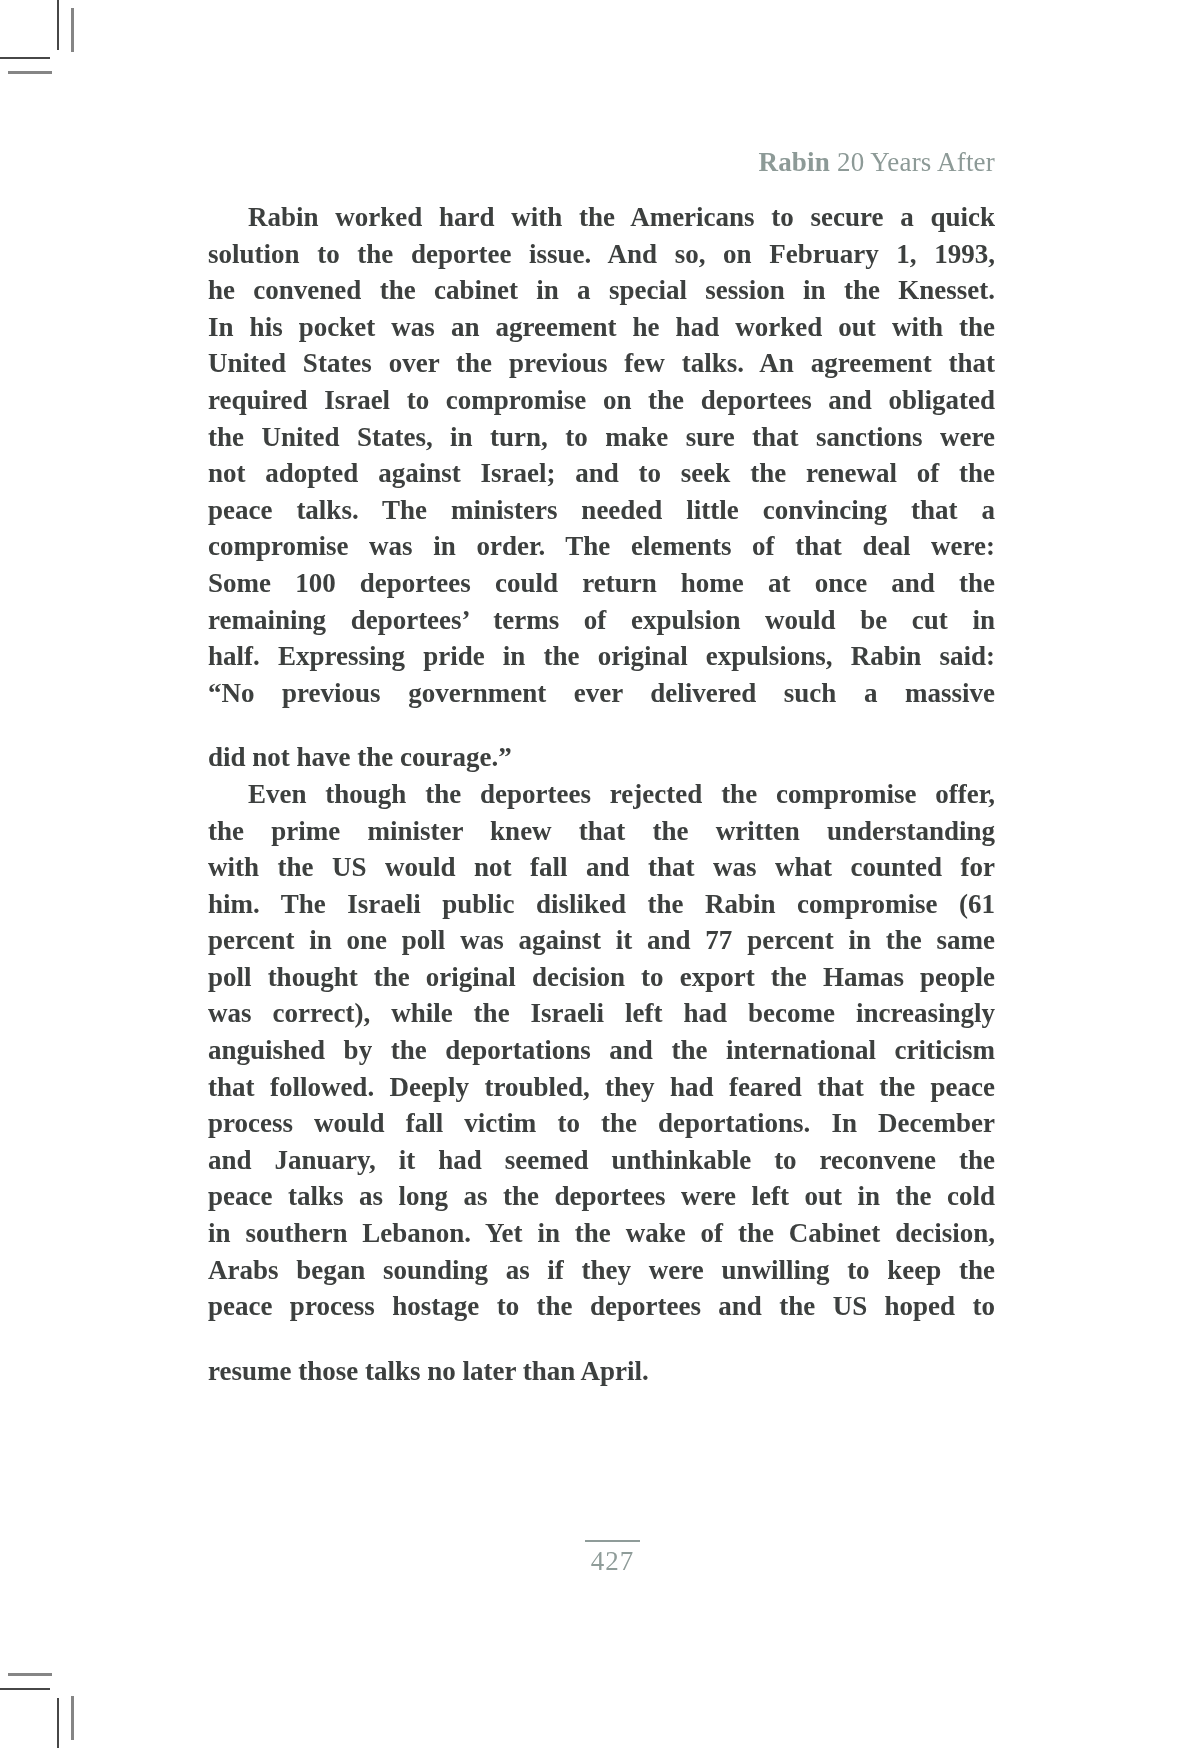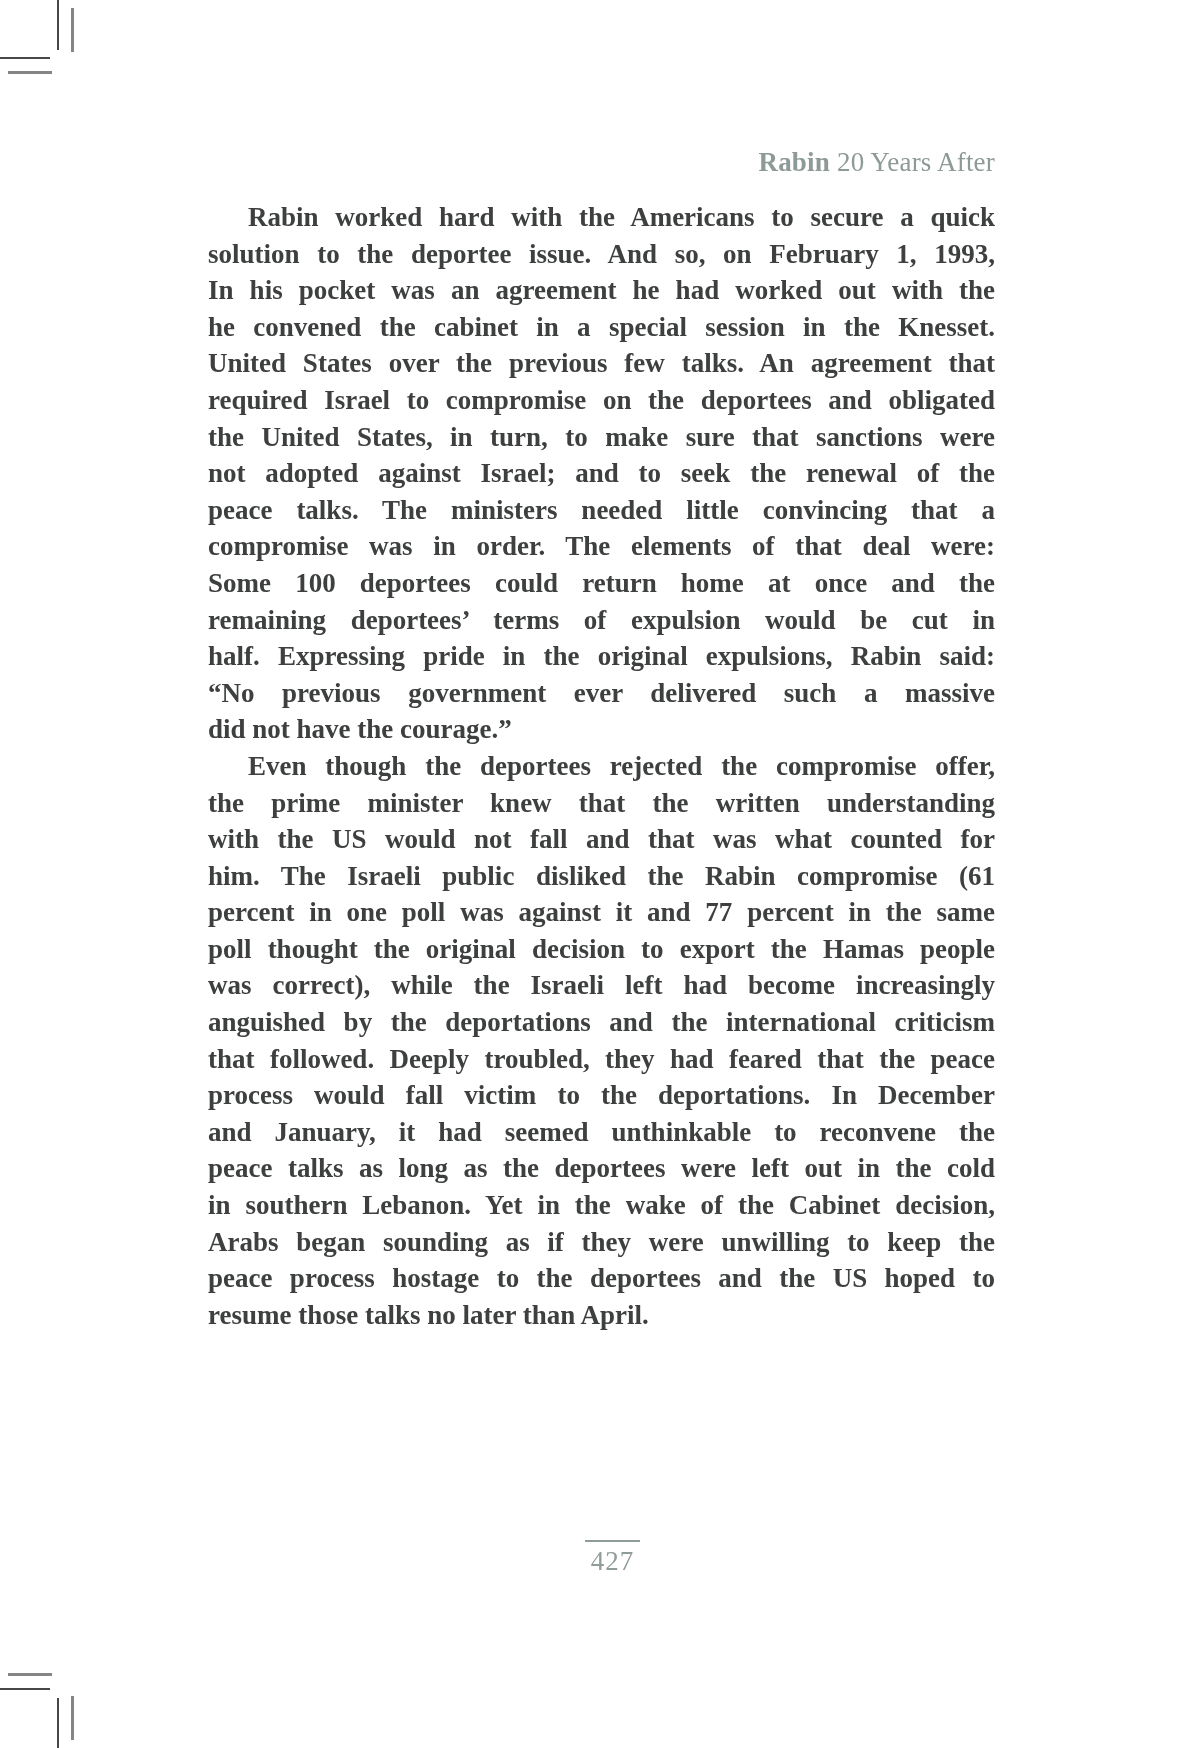--- a/index.html
+++ b/index.html
@@ -63,21 +63,21 @@
   .paragraph{margin:0;padding:0;}
   .line{
     text-align:justify;
     text-align-last:justify;
     white-space:normal;
     height:36.6px;
     overflow:visible;
     font-weight:bold;
   }
   .line.first{text-indent:40px;}
-  .line.last{text-align:left;text-align-last:left;}
+  .line.last{text-align:left;text-align-last:left;margin-top:28px;}
 
   
   .folio{
     position:absolute;
     left:208px;width:787px;top:1540px;
     text-align:center;
   }
   .folio-inner{
     display:inline-block;
     margin-left:22px;              
@@ -114,22 +114,22 @@
   <div class="crop light br-v2"></div>
 
   <div class="running-header">
     <span class="bold">Rabin</span><span> 20 Years After</span>
   </div>
 
   <div class="body-text">
     <div class="paragraph">
         <div class="line first">Rabin worked hard with the Americans to secure a quick</div>
         <div class="line">solution to the deportee issue. And so, on February 1, 1993,</div>
+        <div class="line">he convened the cabinet in a special session in the Knesset.</div>
         <div class="line">In his pocket was an agreement he had worked out with the</div>
-        <div class="line">he convened the cabinet in a special session in the Knesset.</div>
         <div class="line">United States over the previous few talks. An agreement that</div>
         <div class="line">required Israel to compromise on the deportees and obligated</div>
         <div class="line">the United States, in turn, to make sure that sanctions were</div>
         <div class="line">not adopted against Israel; and to seek the renewal of the</div>
         <div class="line">peace talks. The ministers needed little convincing that a</div>
         <div class="line">compromise was in order. The elements of that deal were:</div>
         <div class="line">Some 100 deportees could return home at once and the</div>
         <div class="line">remaining deportees’ terms of expulsion would be cut in</div>
         <div class="line">half. Expressing pride in the original expulsions, Rabin said:</div>
         <div class="line">“No previous government ever delivered such a massive</div>

